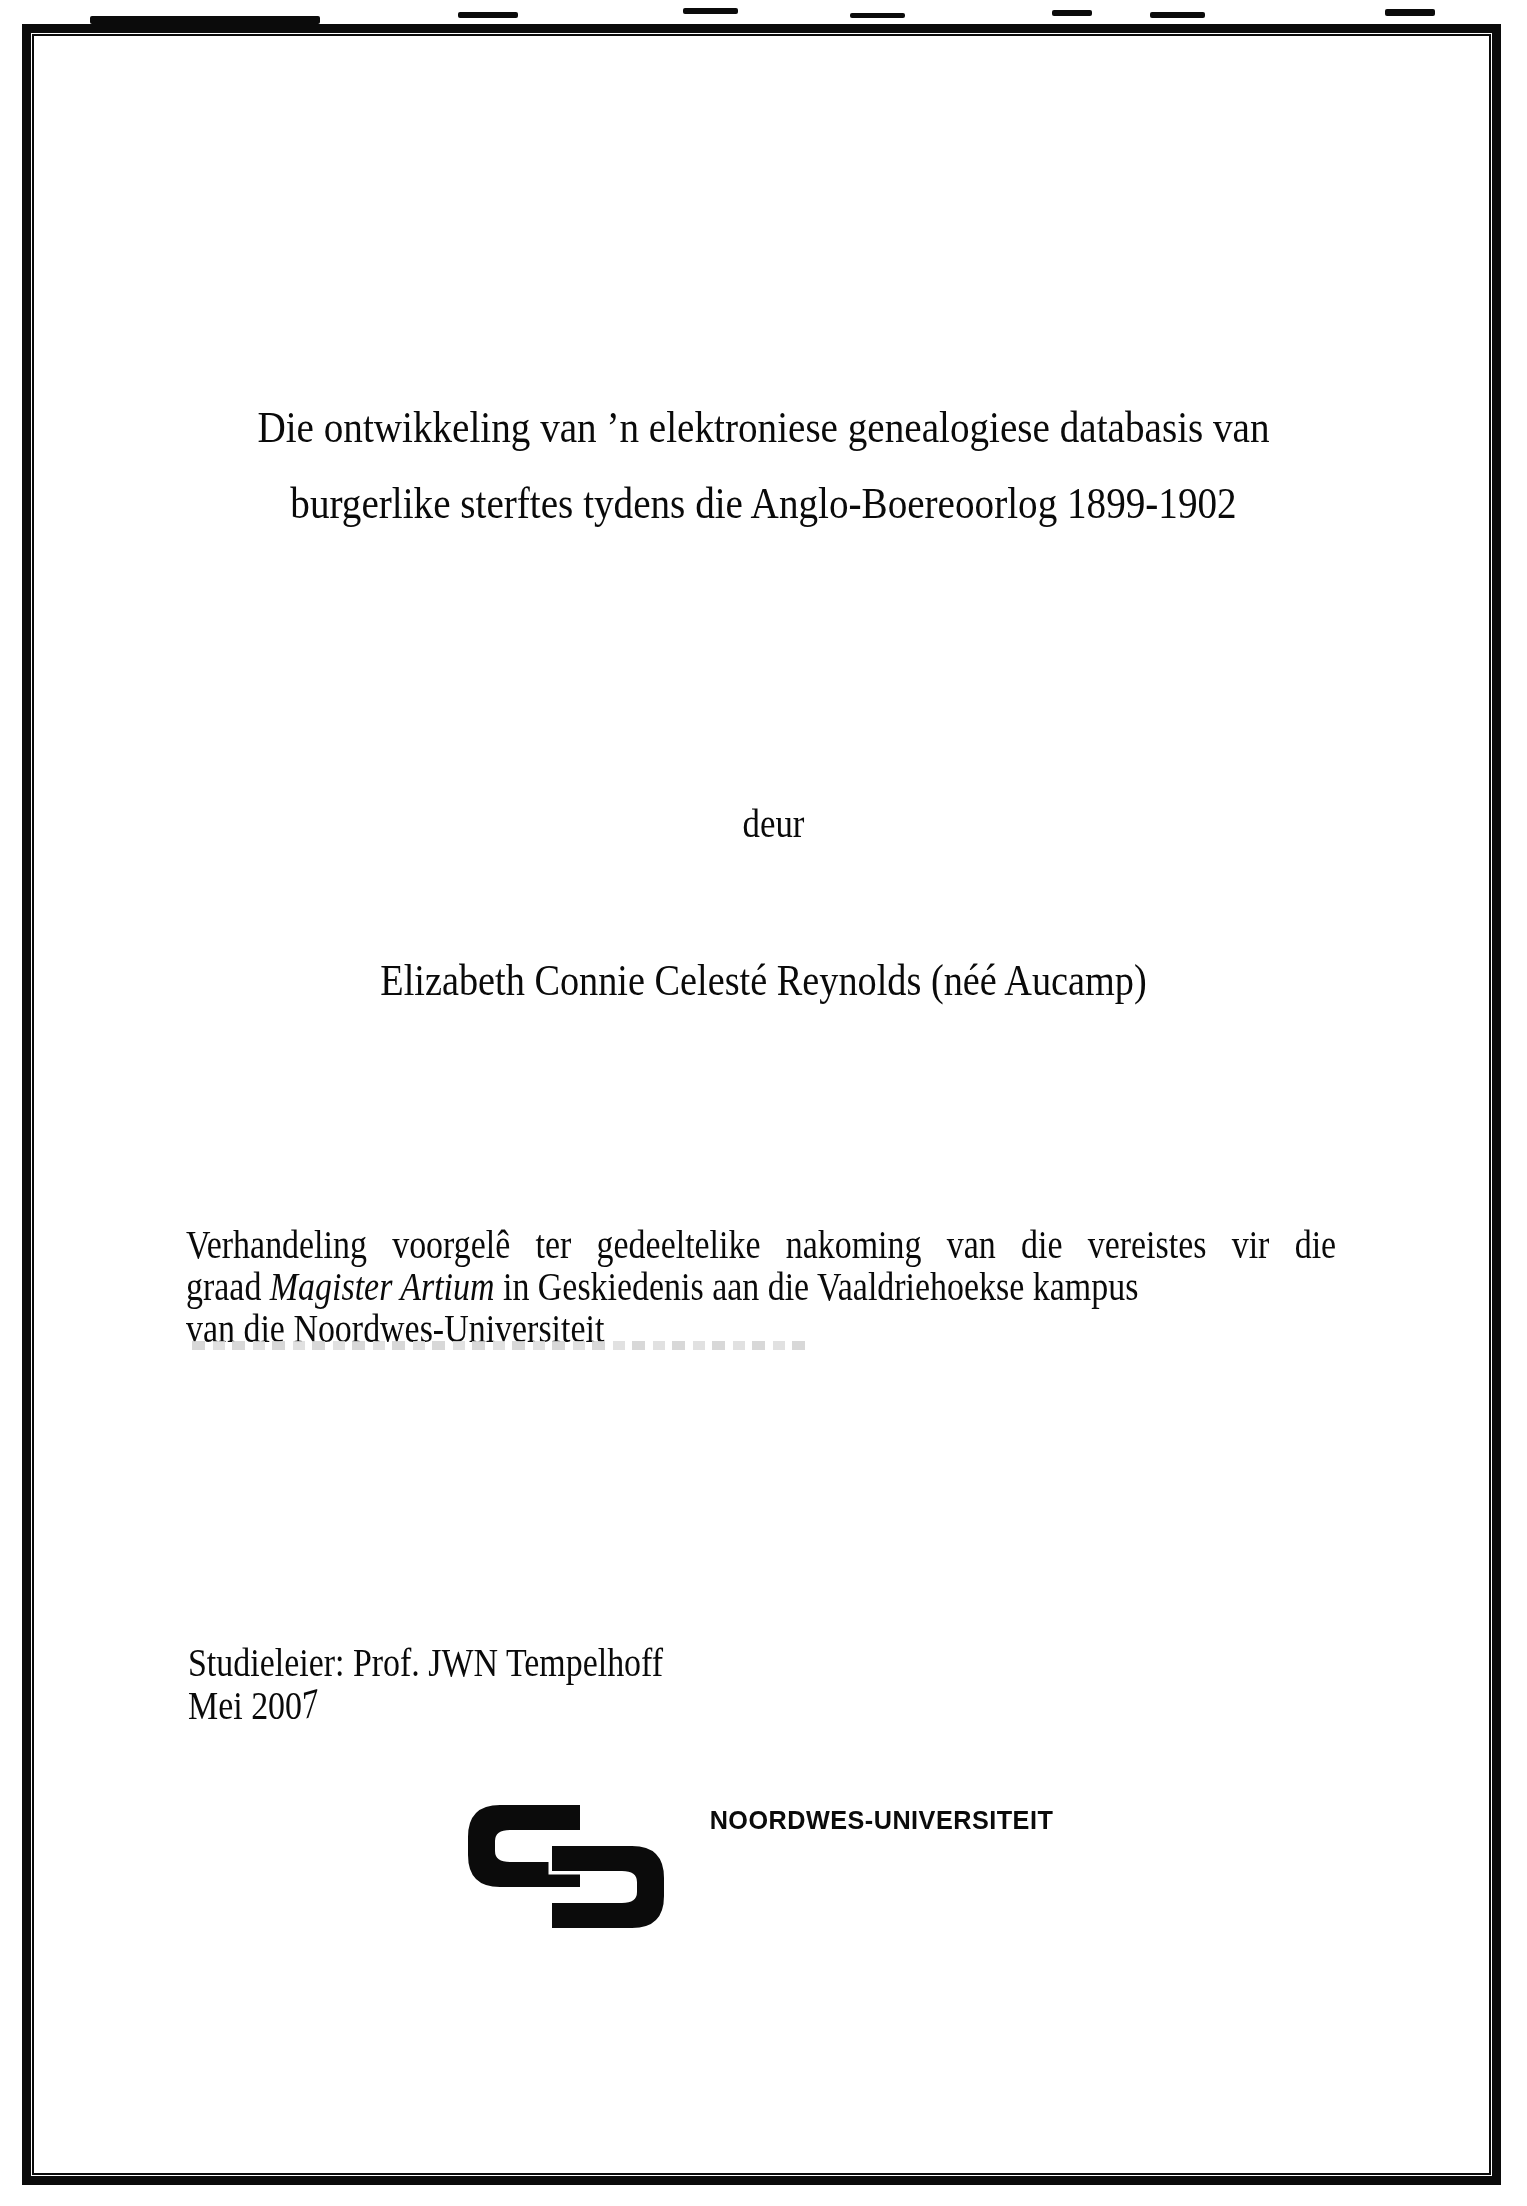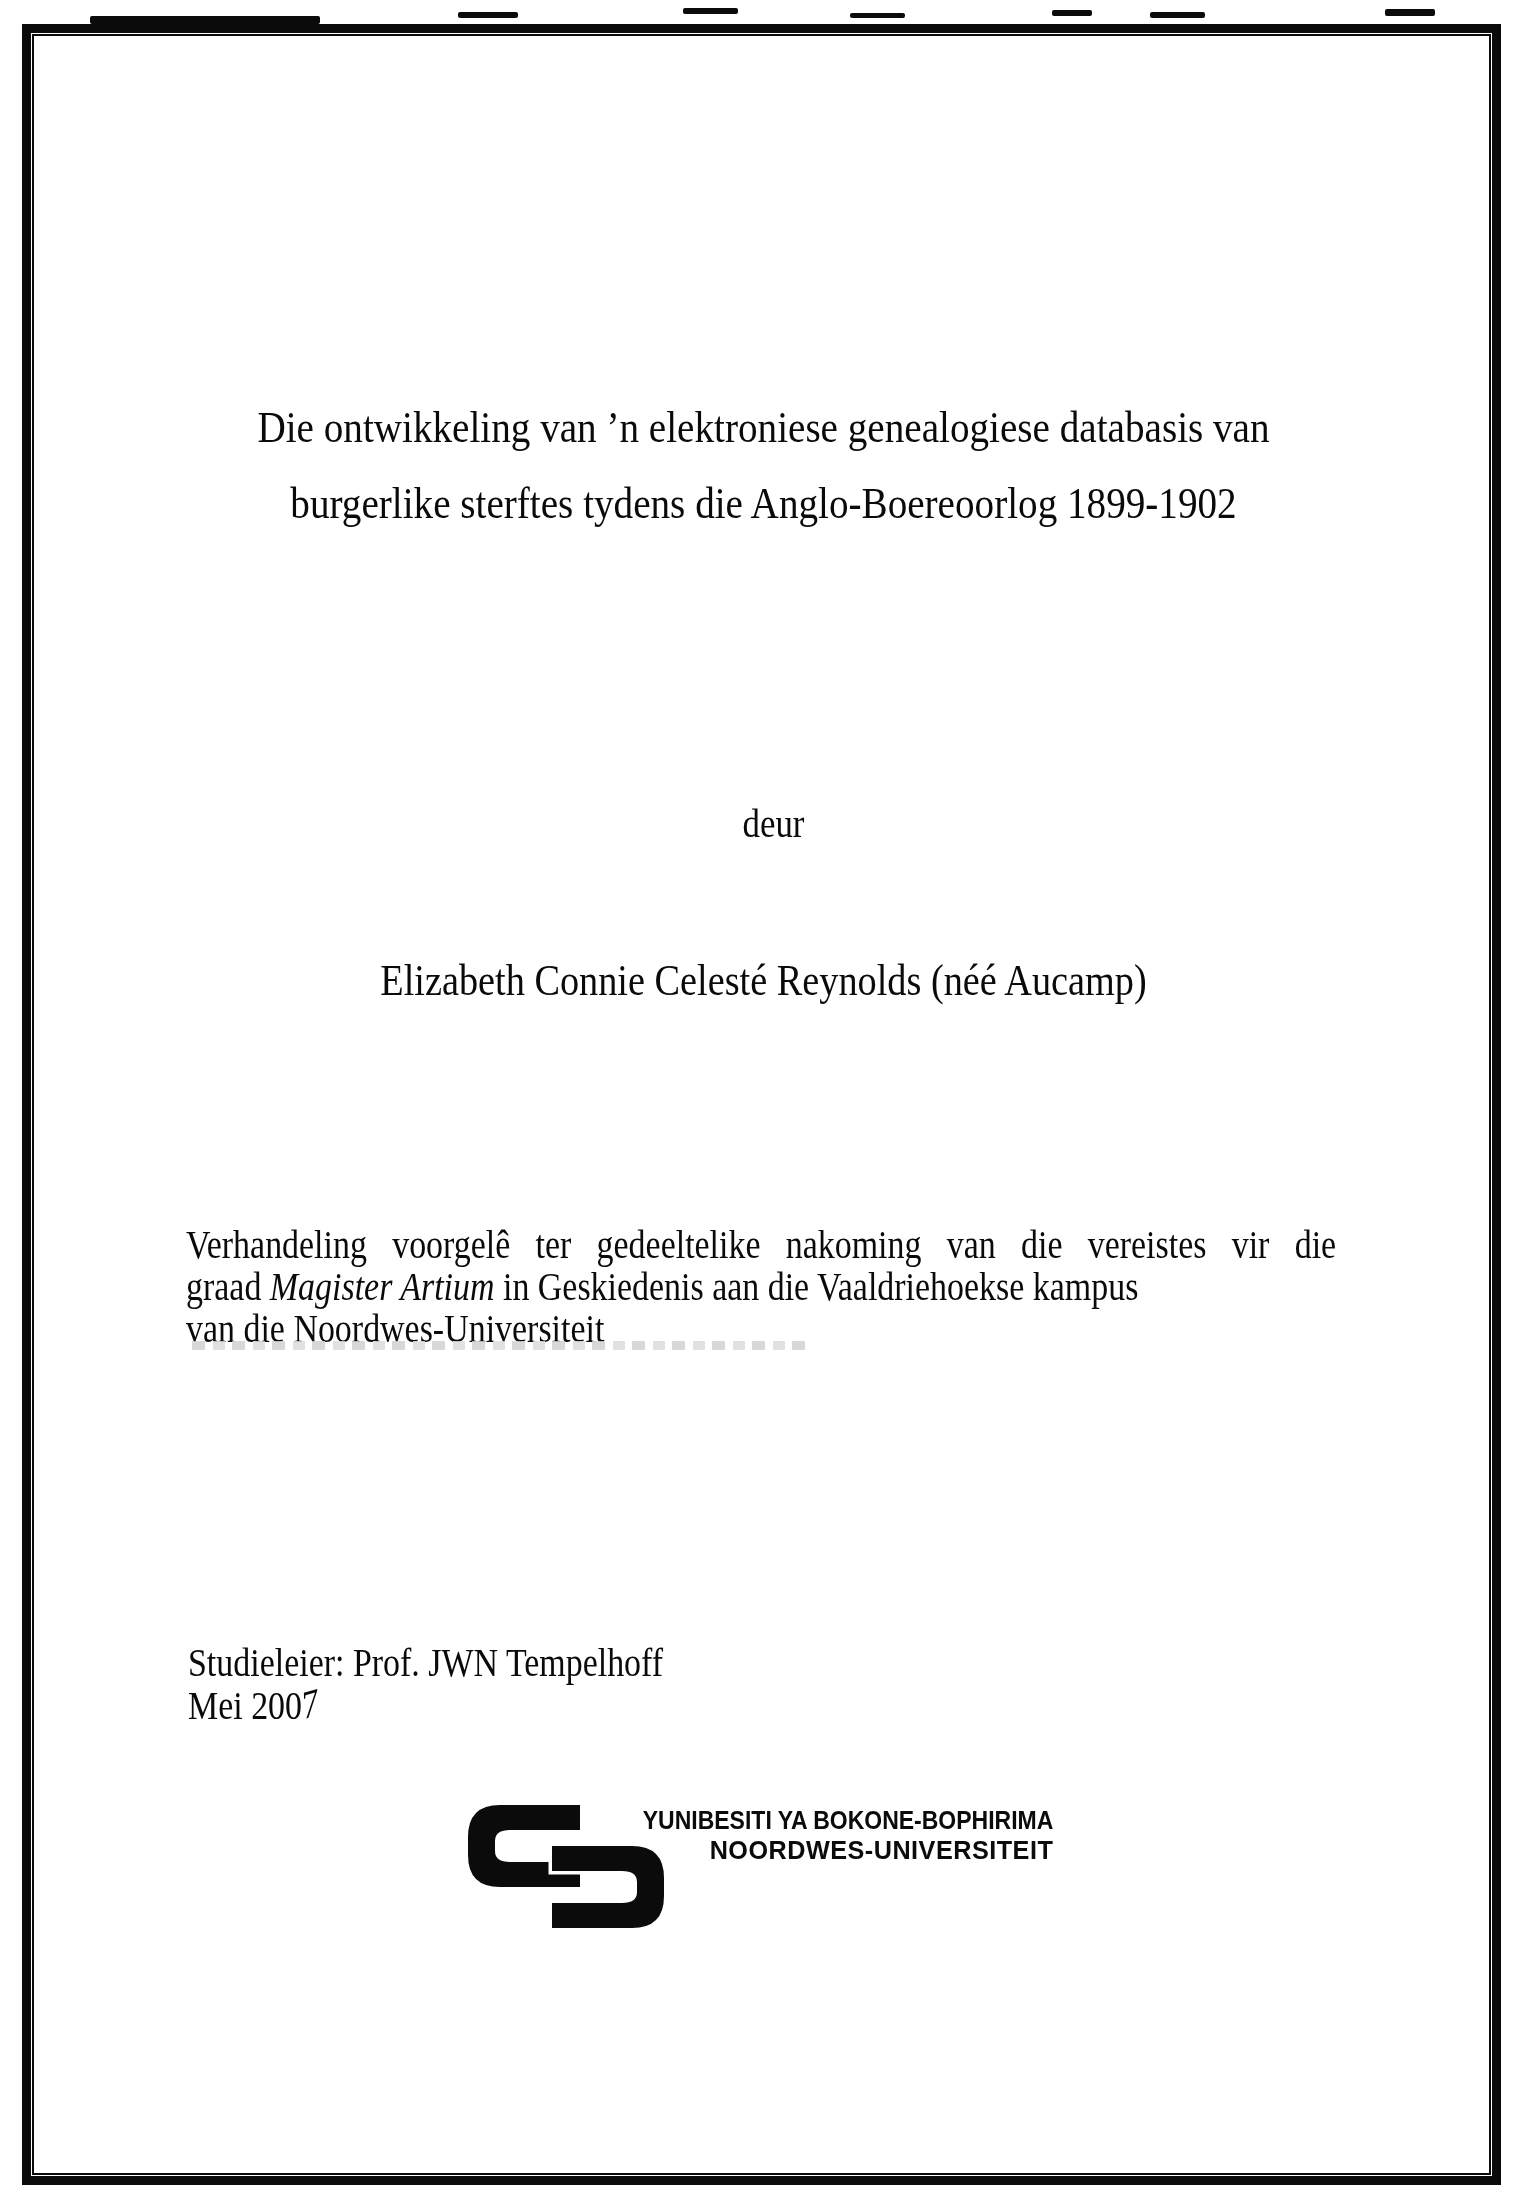--- a/index.html
+++ b/index.html
@@ -127,16 +127,15 @@
   <div>Studieleier: Prof. JWN Tempelhoff</div>
   <div><span>Mei 200</span><span class="glyph-seven">7</span></div>
 </div>
 
 <div class="logo">
   <svg class="logo-mark" width="196" height="123" viewBox="0 0 196 123" xmlns="http://www.w3.org/2000/svg">
     <path d="M 112 0 H 32 Q 0 0 0 32 V 50 Q 0 82 32 82 H 112 V 57 H 42 Q 27 57 27 46 V 36 Q 27 25 42 25 H 112 Z" fill="#0b0b0b"></path>
     <path d="M 84 123 H 164 Q 196 123 196 91 V 73 Q 196 41 164 41 H 84 V 66 H 154 Q 169 66 169 77 V 87 Q 169 98 154 98 H 84 Z" fill="#0b0b0b" stroke="#ffffff" stroke-width="7" paint-order="stroke"></path>
   </svg>
   <div class="logo-text">
-    <div><span class="l1">YUNIBESITI YA BOKONE-BOPHIRIMA</span></div>
     <div><span class="l3">NOORDWES-UNIVERSITEIT</span></div>
   </div>
 </div>
 
 </body></html>

